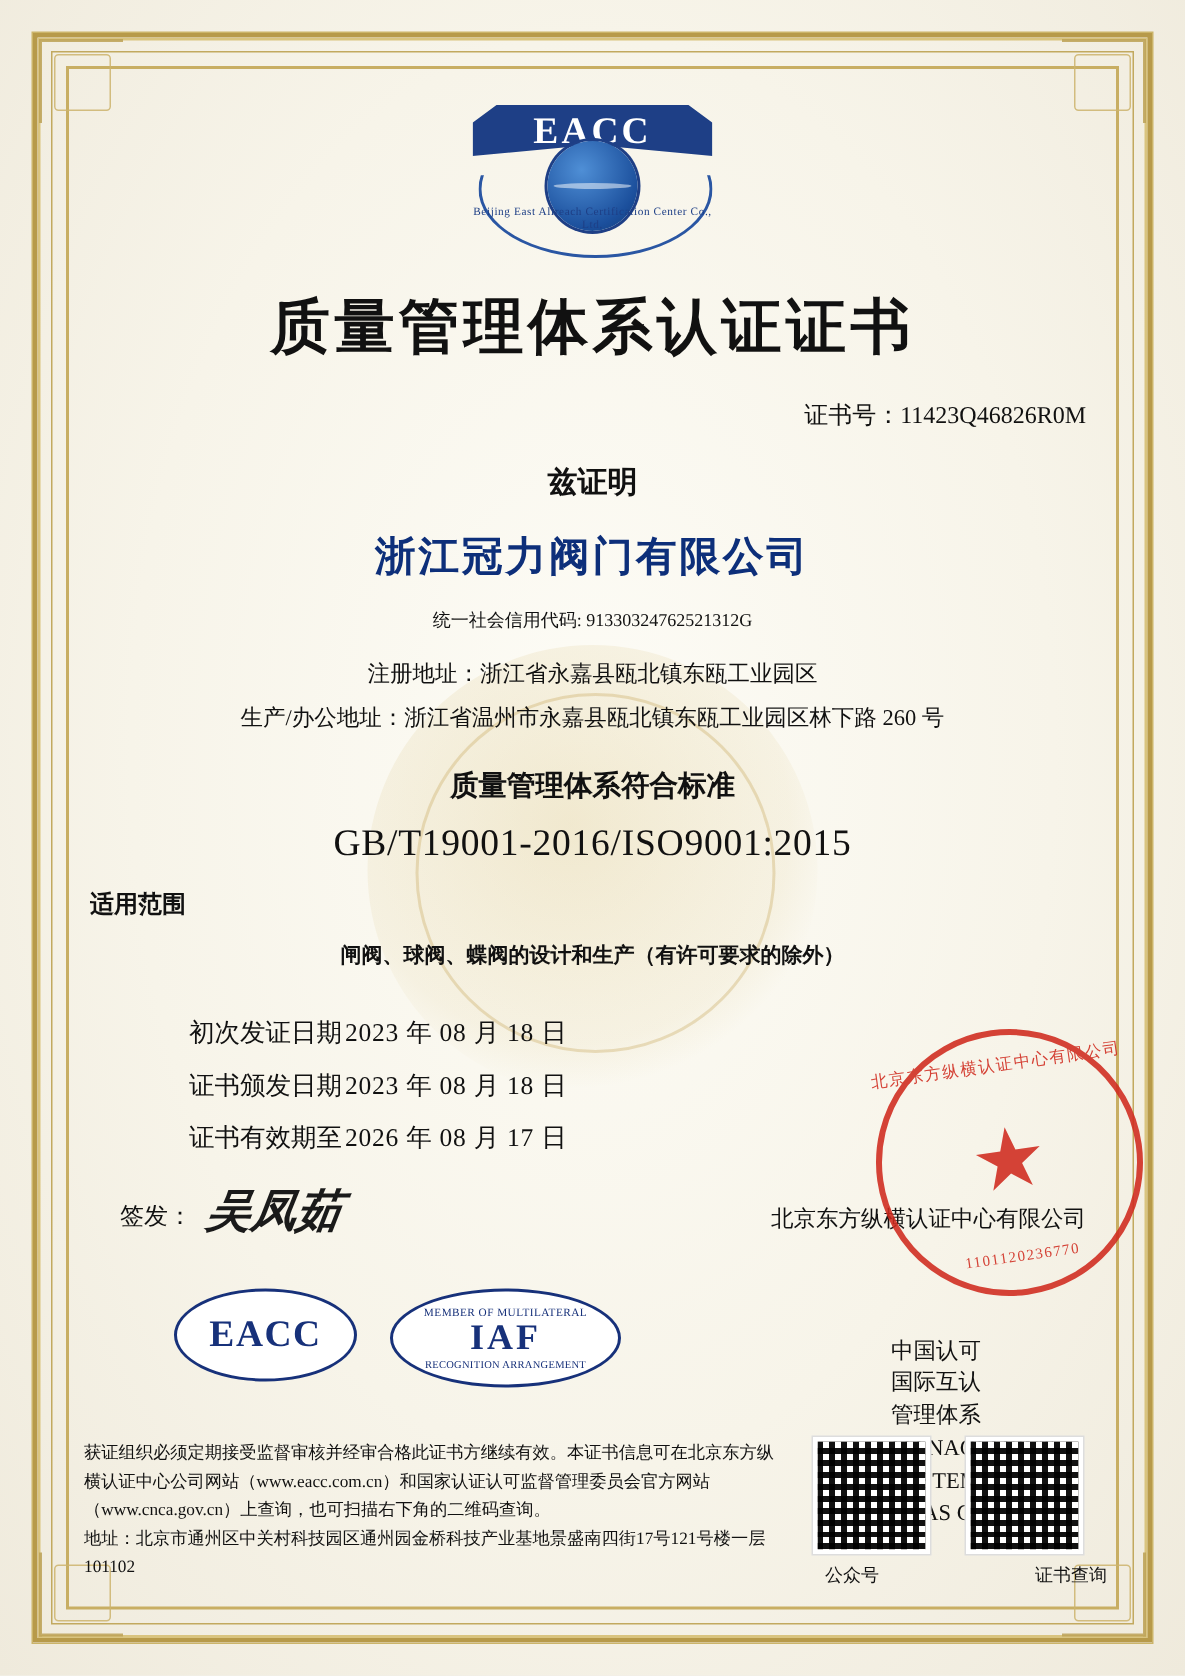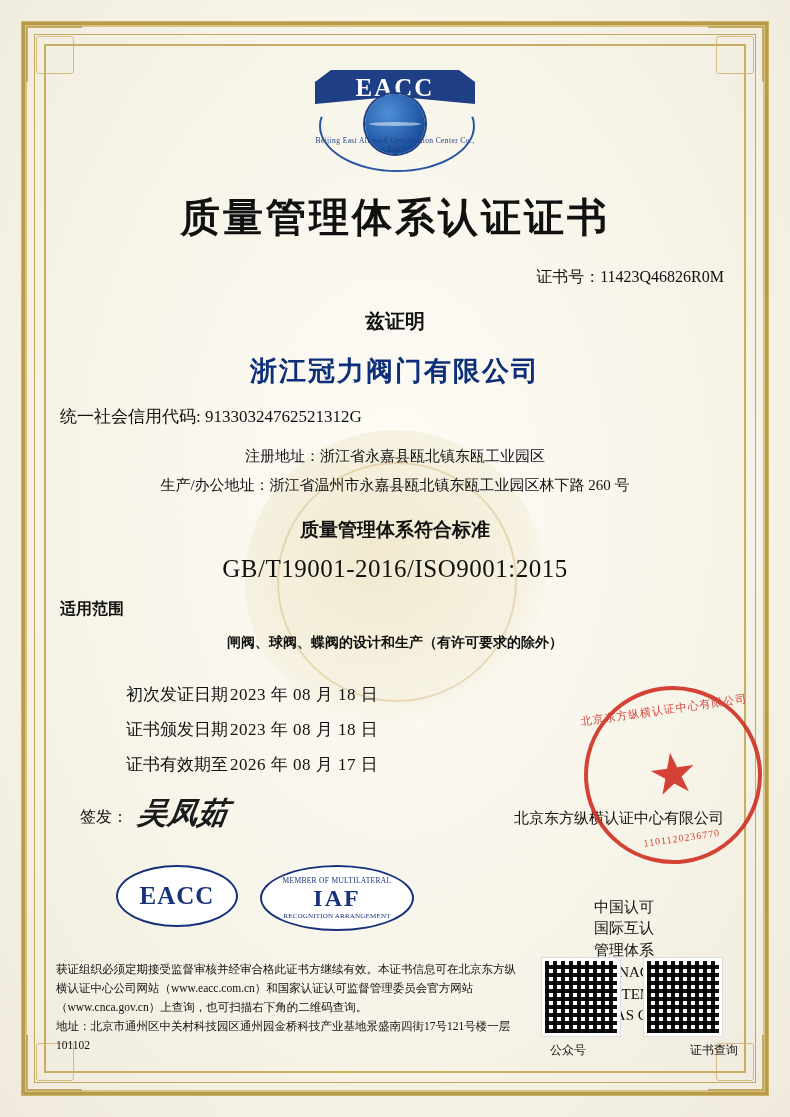--- a/index.html
+++ b/index.html
@@ -100,21 +100,21 @@
   }
   .zizhengming{
     text-align:center;margin-top:20px;font-size:20px;font-weight:bold;color:#111;
     font-family:"DejaVu Sans", sans-serif;
   }
   .company{
     text-align:center;margin-top:18px;font-size:27px;font-weight:bold;
     color:#0d2f7a;letter-spacing:2px;font-family:"DejaVu Sans", sans-serif;
   }
   .credit{
-    text-align:left;margin-top:16px;font-size:17px;color:#111;
+    text-align:center;margin-top:16px;font-size:12px;color:#111;
   }
   .addr{
     text-align:center;margin-top:14px;font-size:15px;color:#111;line-height:1.9;
   }
   .stdline{
     text-align:center;margin-top:18px;font-size:19px;font-weight:bold;color:#111;
     font-family:"DejaVu Sans", sans-serif;
   }
   .stdcode{
     text-align:center;margin-top:12px;font-size:25px;color:#111;letter-spacing:.5px;

